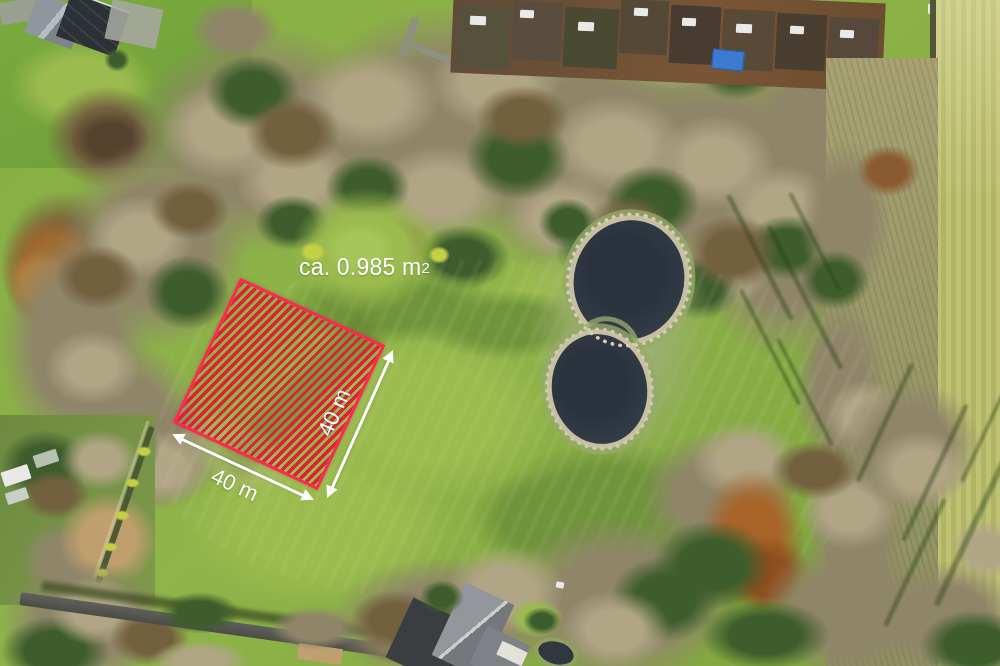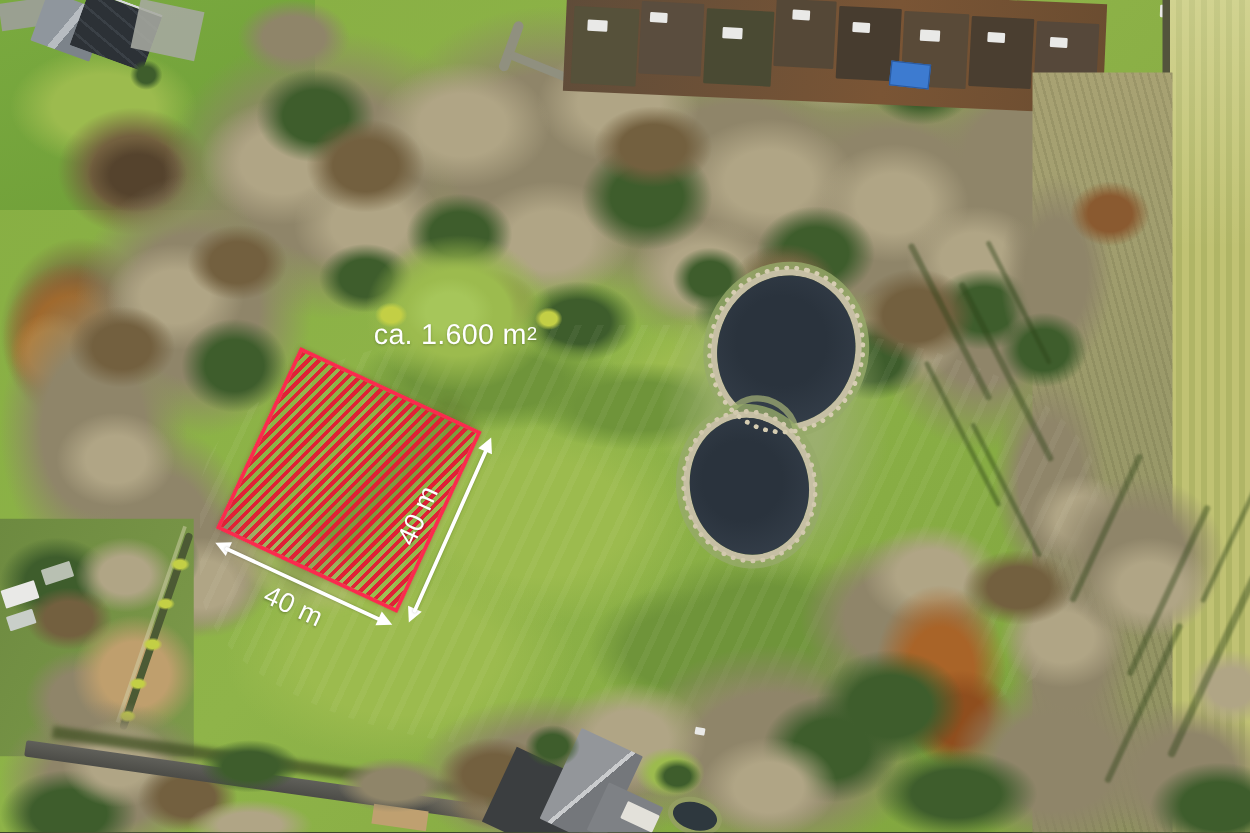--- a/index.html
+++ b/index.html
@@ -242,21 +242,21 @@
   <div class="streak" style="left:820px;top:420px;width:130px;height:5px;transform:rotate(115deg);"></div>
   <div class="streak" style="left:860px;top:470px;width:150px;height:5px;transform:rotate(115deg);"></div>
   <div class="streak" style="left:890px;top:530px;width:160px;height:6px;transform:rotate(115deg);"></div>
   <div class="streak" style="left:845px;top:560px;width:140px;height:5px;transform:rotate(115deg);"></div>
   <div class="streak" style="left:930px;top:430px;width:110px;height:4px;transform:rotate(115deg);"></div>
 
   <div class="bouwblok"></div>
 
   <div class="anno-label">
     <div style="position:static;">
-      <span style="position:static;">ca. 1.600 m</span><span class="sup">2</span>
+      <span style="position:static;">ca. 0.985 m</span><span class="sup">2</span>
     </div>
   </div>
 
   <div class="dim dim-a">
     <div class="hl"></div>
     <div class="line"></div>
     <div class="hr"></div>
     <div class="dlabel">40 m</div>
   </div>
 

